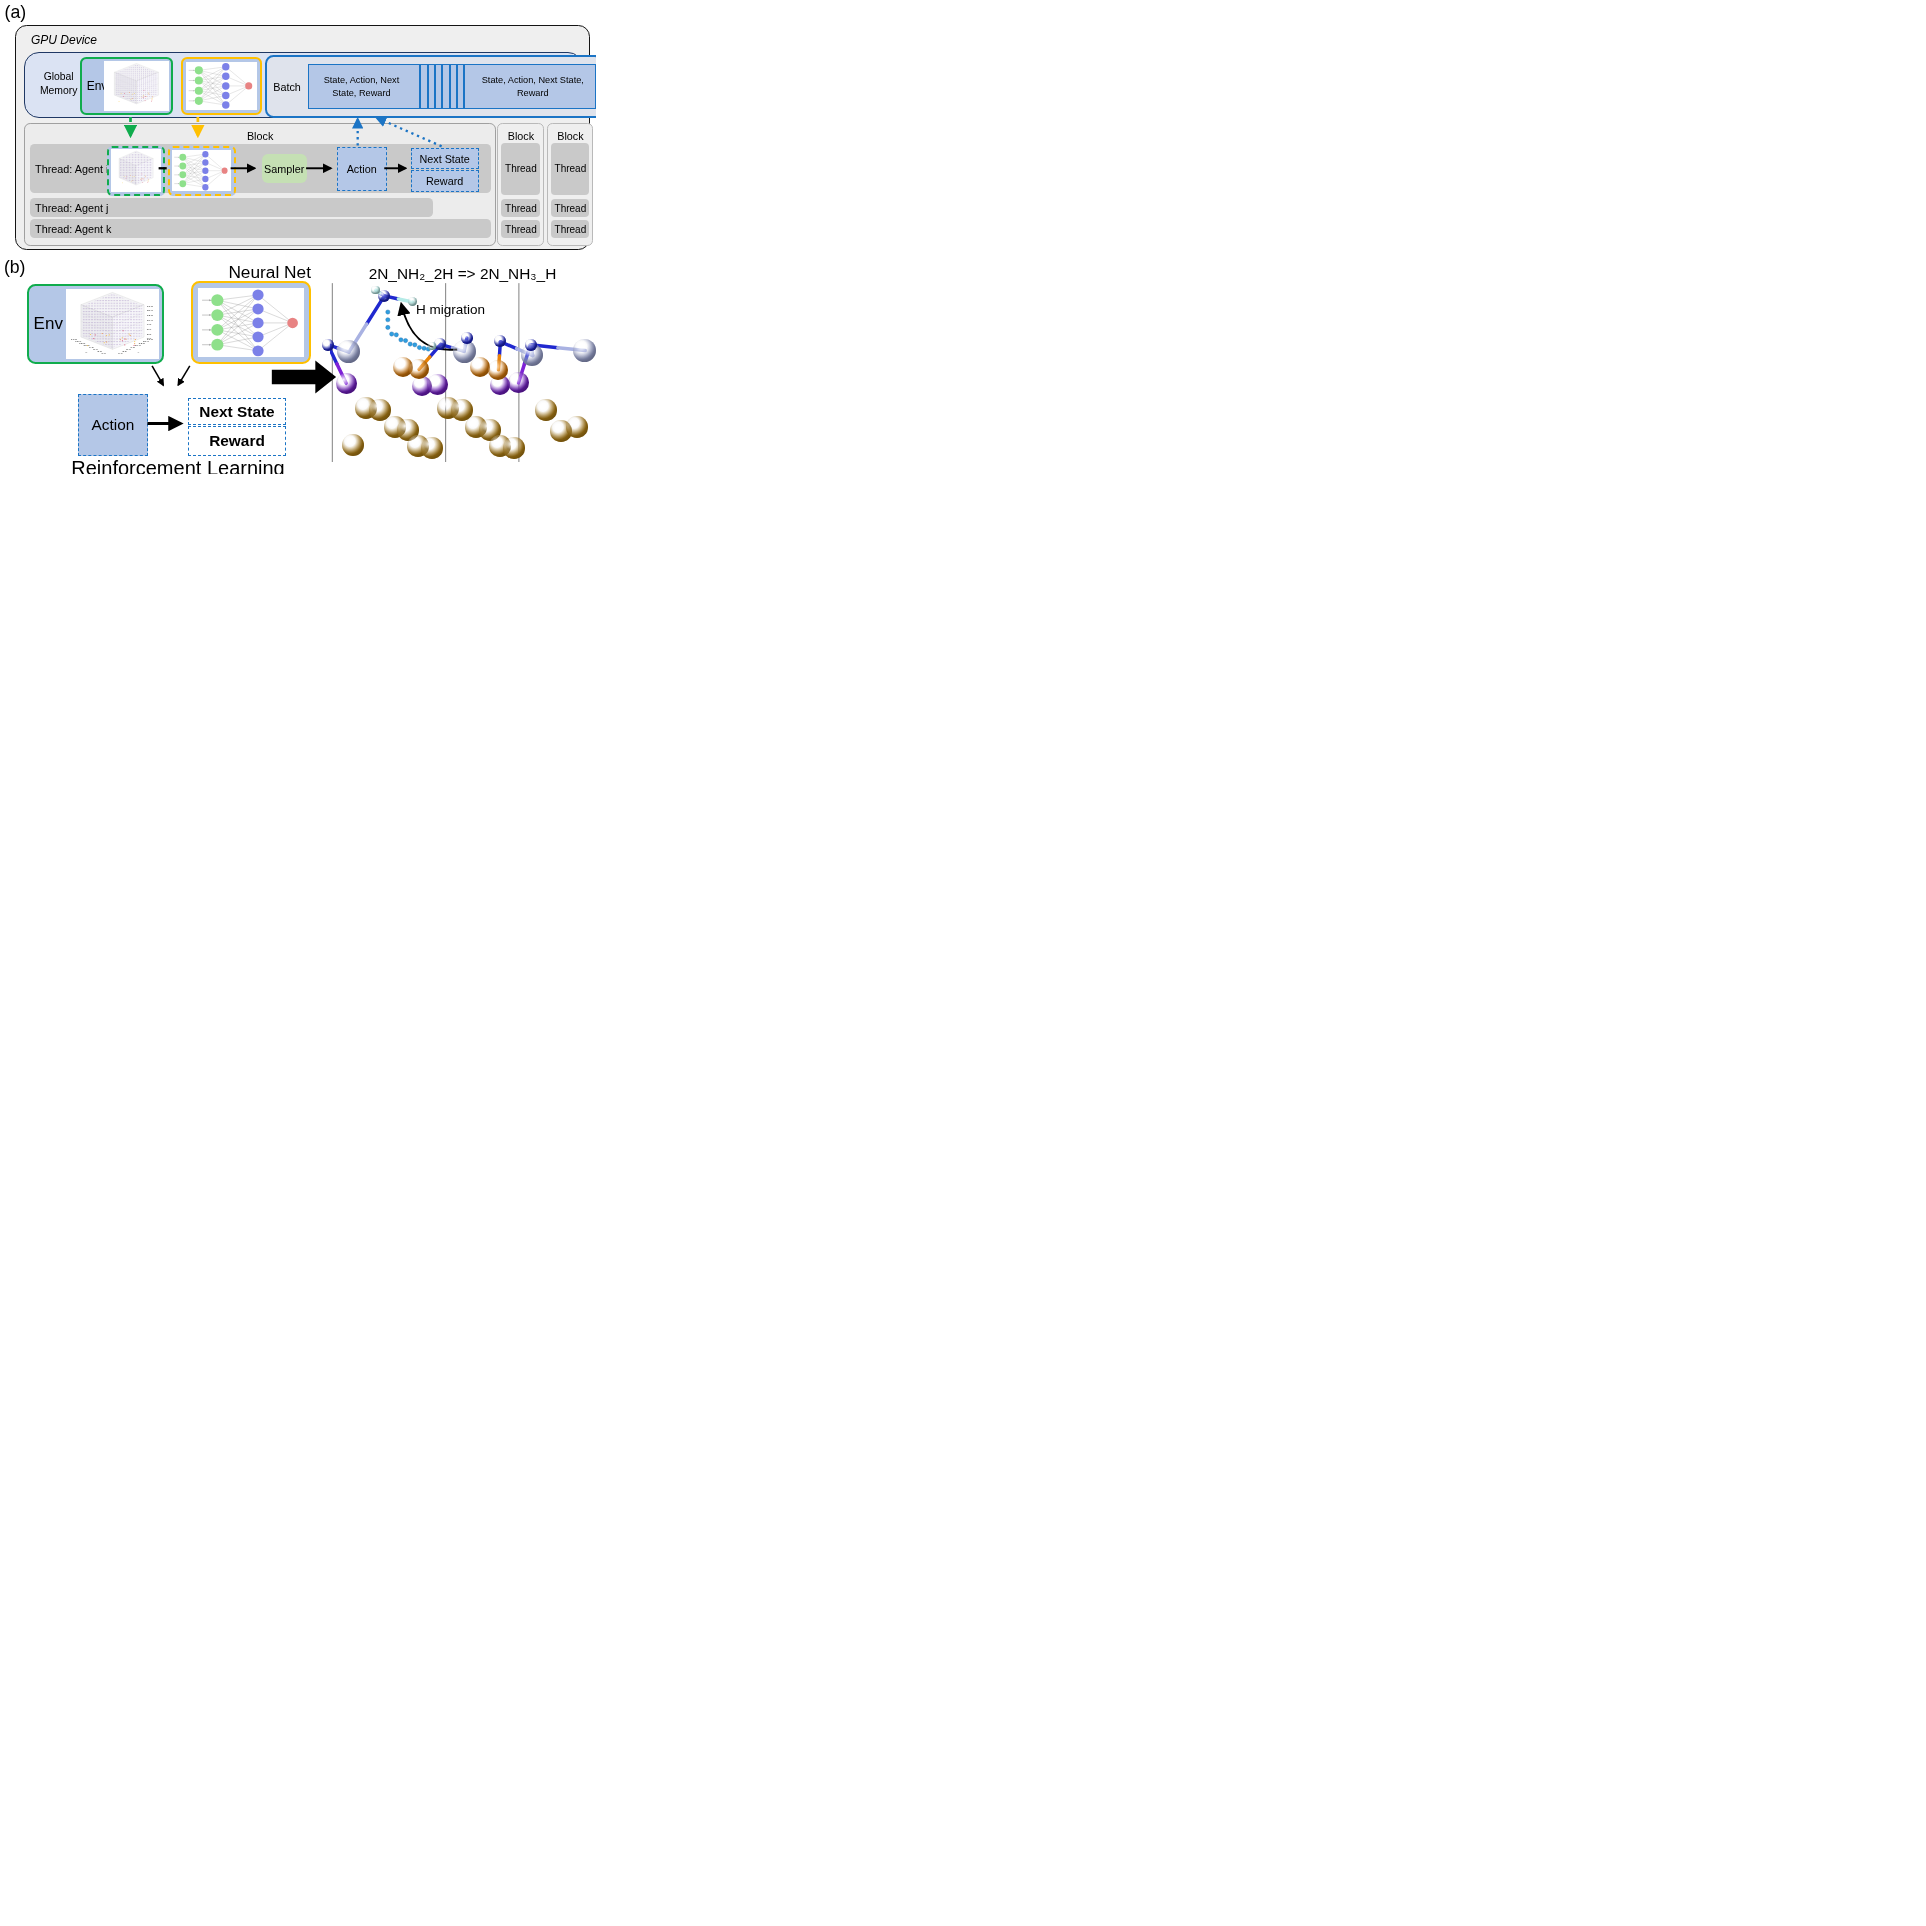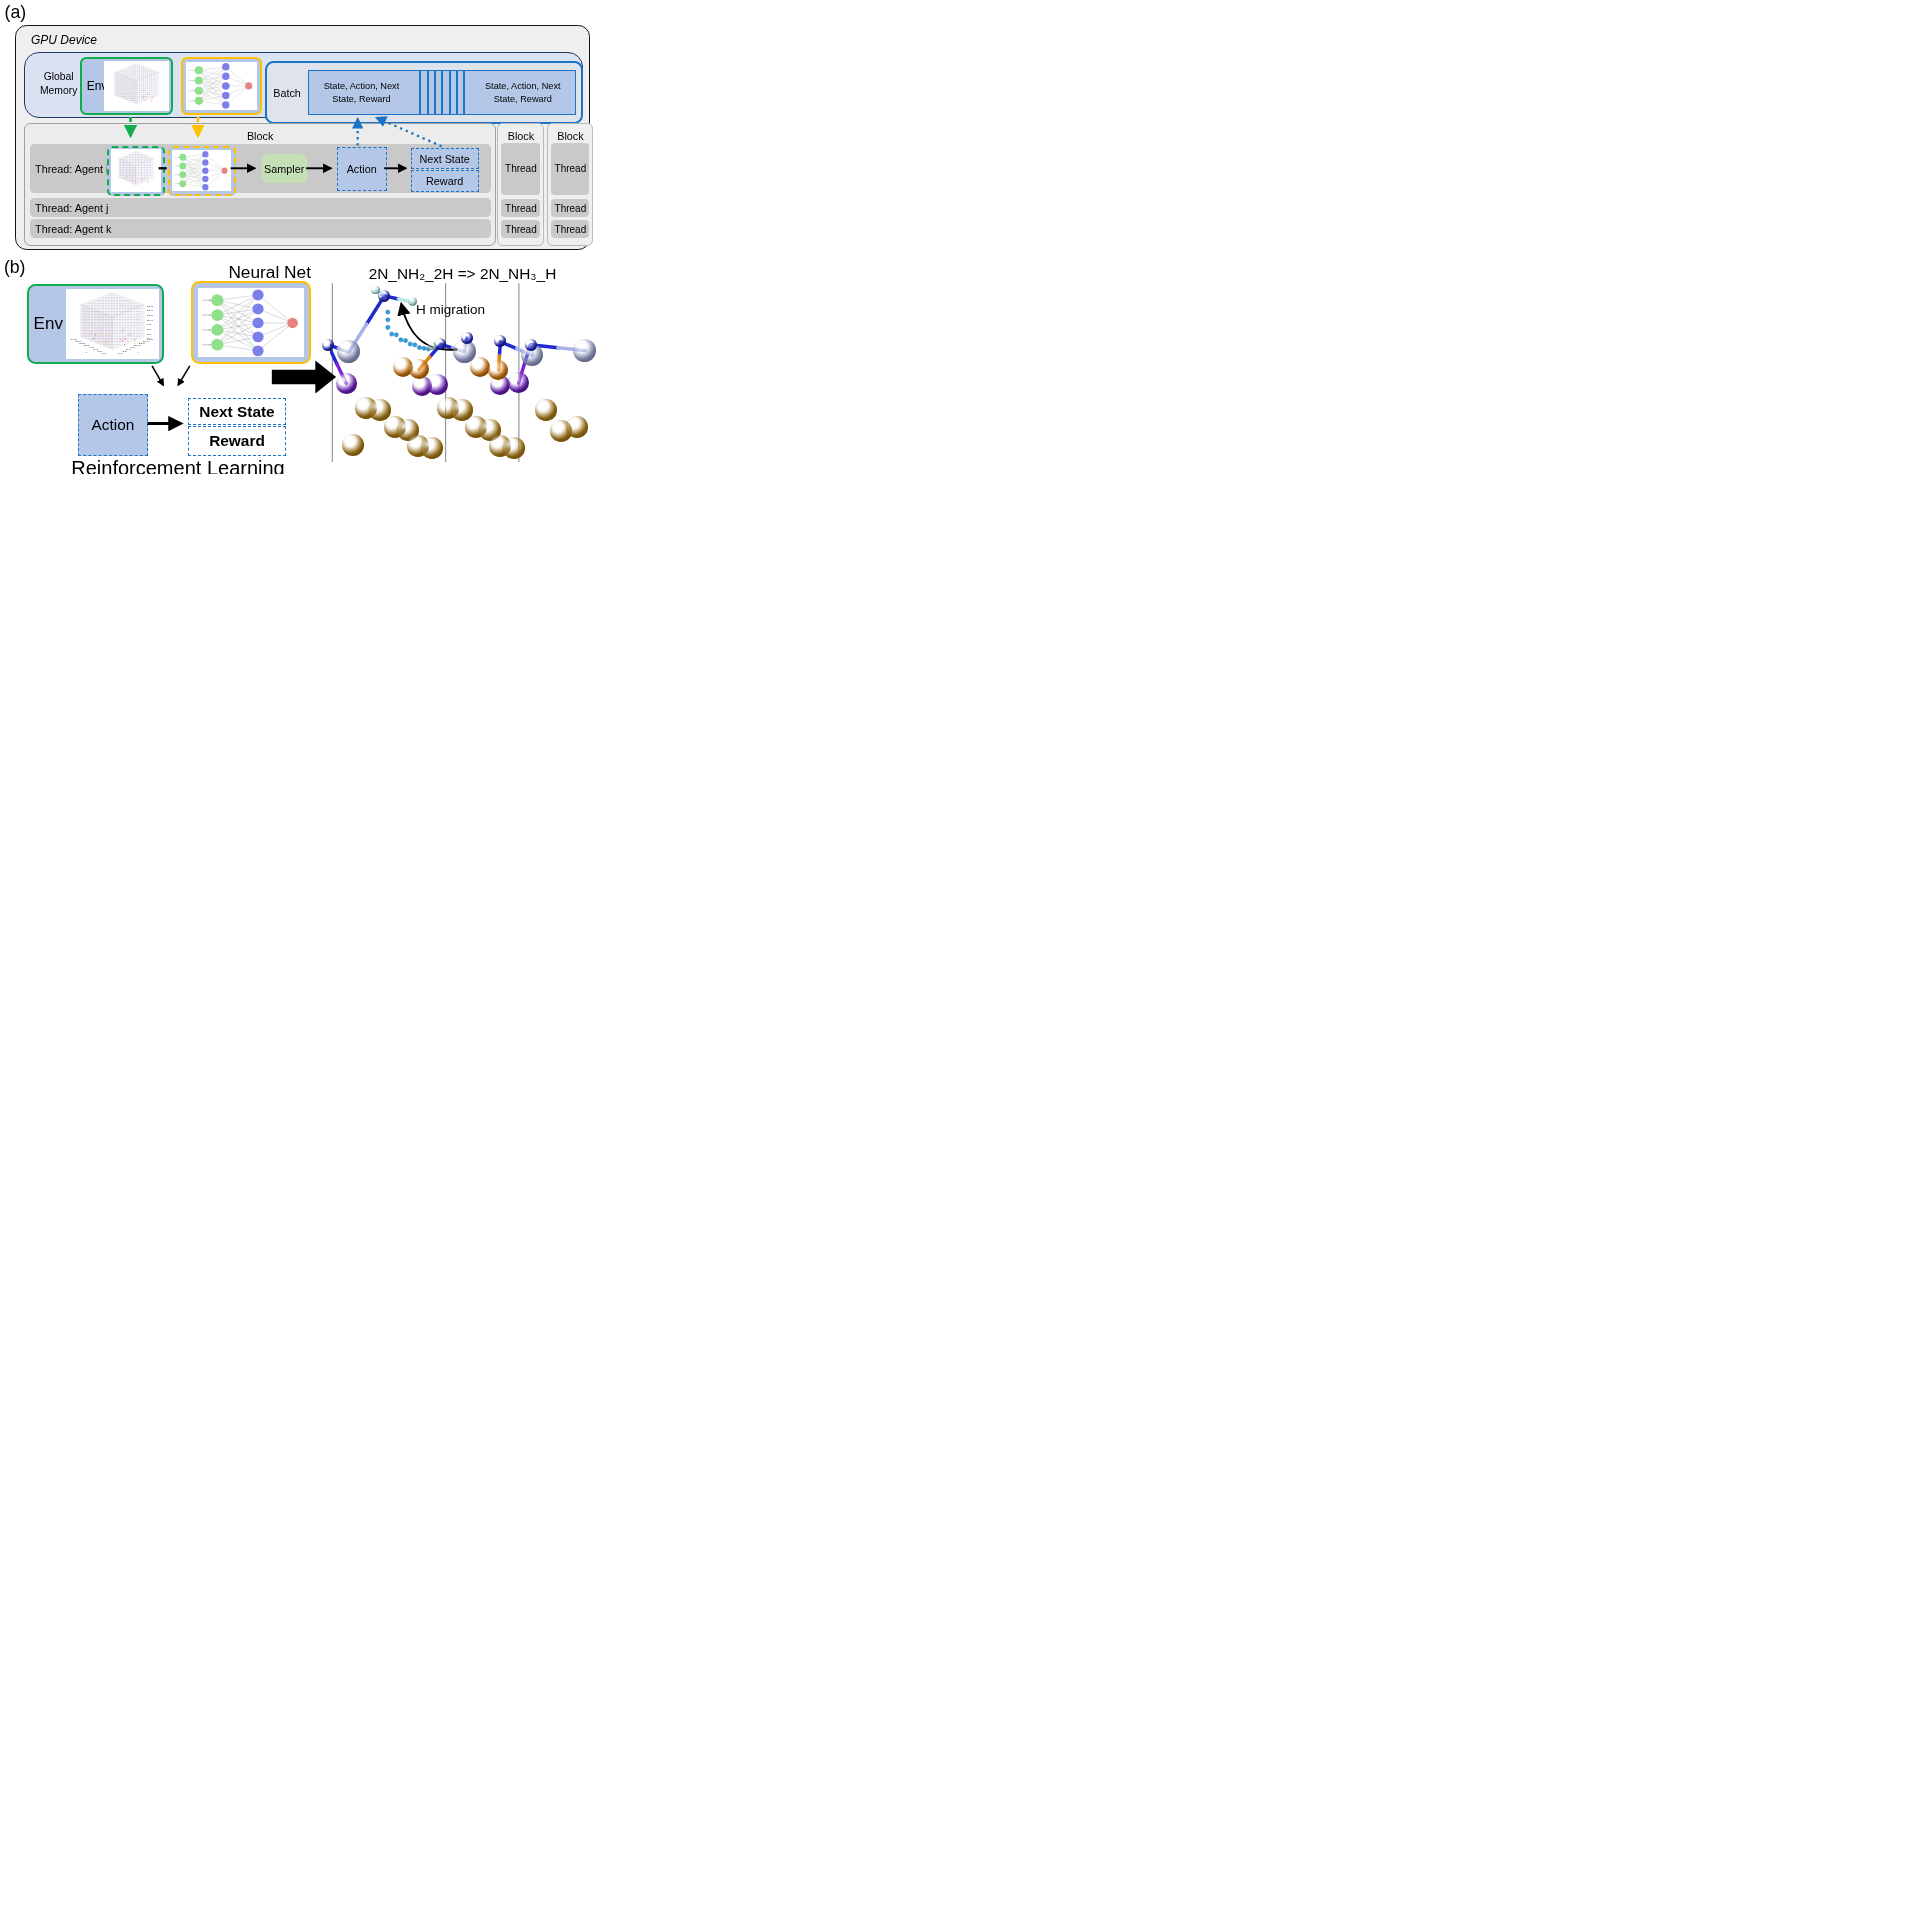--- a/index.html
+++ b/index.html
@@ -20,22 +20,22 @@
   #gm-label{position:absolute;left:4.6px;top:17px;width:58px;text-align:center;font-size:10.4px;line-height:1.35;}
   .blue-box{background:var(--box_blue);border-radius:6.2px;}
   #env-a{position:absolute;left:55px;top:3.9px;width:89px;height:54px;border:2.3px solid var(--accent_green);}
   .env-label{position:absolute;left:4.6px;top:50%;transform:translateY(-50%);font-size:12px;}
   #env-a .plot3d{position:absolute;right:2.3px;top:1.9px;bottom:1.9px;width:65px;}
   .plot3d{background:#fff;}
   .plot3d svg{width:100%;height:100%;display:block;}
   #nn-a{position:absolute;left:156px;top:3.9px;width:77px;height:54px;border:2.3px solid var(--accent_yellow);}
   .white-pane{position:absolute;inset:3.1px;background:#fff;}
   .white-pane svg{width:100%;height:100%;display:block;}
-  #batch{position:absolute;left:240px;top:8px;width:314px;height:59px;background:var(--batch_fill);
-         border:2.3px solid var(--accent_blue);border-radius:8.5px;}
+  #batch{position:absolute;left:240px;top:2px;width:314px;height:59px;background:var(--batch_fill);
+         border:2.3px solid var(--accent_blue);border-radius:8.5px;padding-left:20px;}
   #batch-label{position:absolute;left:6.2px;top:50%;transform:translateY(-50%);font-size:10.8px;}
   #batch-inner{position:absolute;left:41px;top:7px;right:5.4px;bottom:7px;background:var(--box_blue);
                border:1.9px solid var(--accent_blue);display:flex;align-items:stretch;}
   .batch-cell{display:flex;align-items:center;justify-content:center;text-align:center;
               font-size:9.2px;line-height:1.35;padding:0 3.9px;}
   .batch-cell.left{width:97px;flex:none;}
   .batch-cell.right{flex:1;}
   #batch-stripes{width:57px;flex:none;display:flex;justify-content:space-evenly;}
   .stripe{width:1.9px;height:100%;background:var(--accent_blue);}
   #block-a{position:absolute;left:7.7px;top:97px;width:470px;height:121px;background:var(--block_fill);
@@ -49,21 +49,21 @@
   #env-thumb .plot3d{position:absolute;inset:1.9px;}
   #nn-thumb{left:138px;top:1.2px;width:64px;height:46px;border:2.3px dashed var(--accent_yellow);}
   #nn-thumb .white-pane{inset:2.3px;}
   #sampler{position:absolute;left:232px;top:10px;width:45px;height:29px;background:var(--sampler_fill);
            border-radius:6px;display:flex;align-items:center;justify-content:center;font-size:10.8px;}
   .dashed-blue{border:1.9px dashed var(--accent_blue);background:var(--box_blue);
                display:flex;align-items:center;justify-content:center;}
   #action-a{position:absolute;left:307px;top:3.1px;width:48px;height:42px;font-size:10.8px;}
   #next-a{position:absolute;left:381px;top:3.9px;width:66px;height:18.5px;font-size:10.8px;}
   #reward-a{position:absolute;left:381px;top:25.4px;width:66px;height:20px;font-size:10.8px;}
-  #thread-j{left:4.6px;top:74px;width:461px;height:18.5px;}
+  #thread-j{left:4.6px;top:74px;width:403px;height:18.5px;}
   #thread-k{left:4.6px;top:95px;width:461px;height:18.5px;}
   .side-block{position:absolute;top:97px;width:45px;height:121px;background:var(--panel_fill);
               border:0.8px solid #b9b9b9;border-radius:5.4px;}
   #sideblock-0{left:481px;} #sideblock-1{left:531px;width:44px;}
   .side-thread{position:absolute;left:3.1px;right:3.1px;background:var(--thread_fill);border-radius:3.9px;
                display:flex;align-items:center;justify-content:center;font-size:10px;}
   .side-thread.tall{top:18.5px;height:52px;}
   .side-thread.t2{top:75px;height:17.7px;}
   .side-thread.t3{top:96px;height:17.7px;}
   

